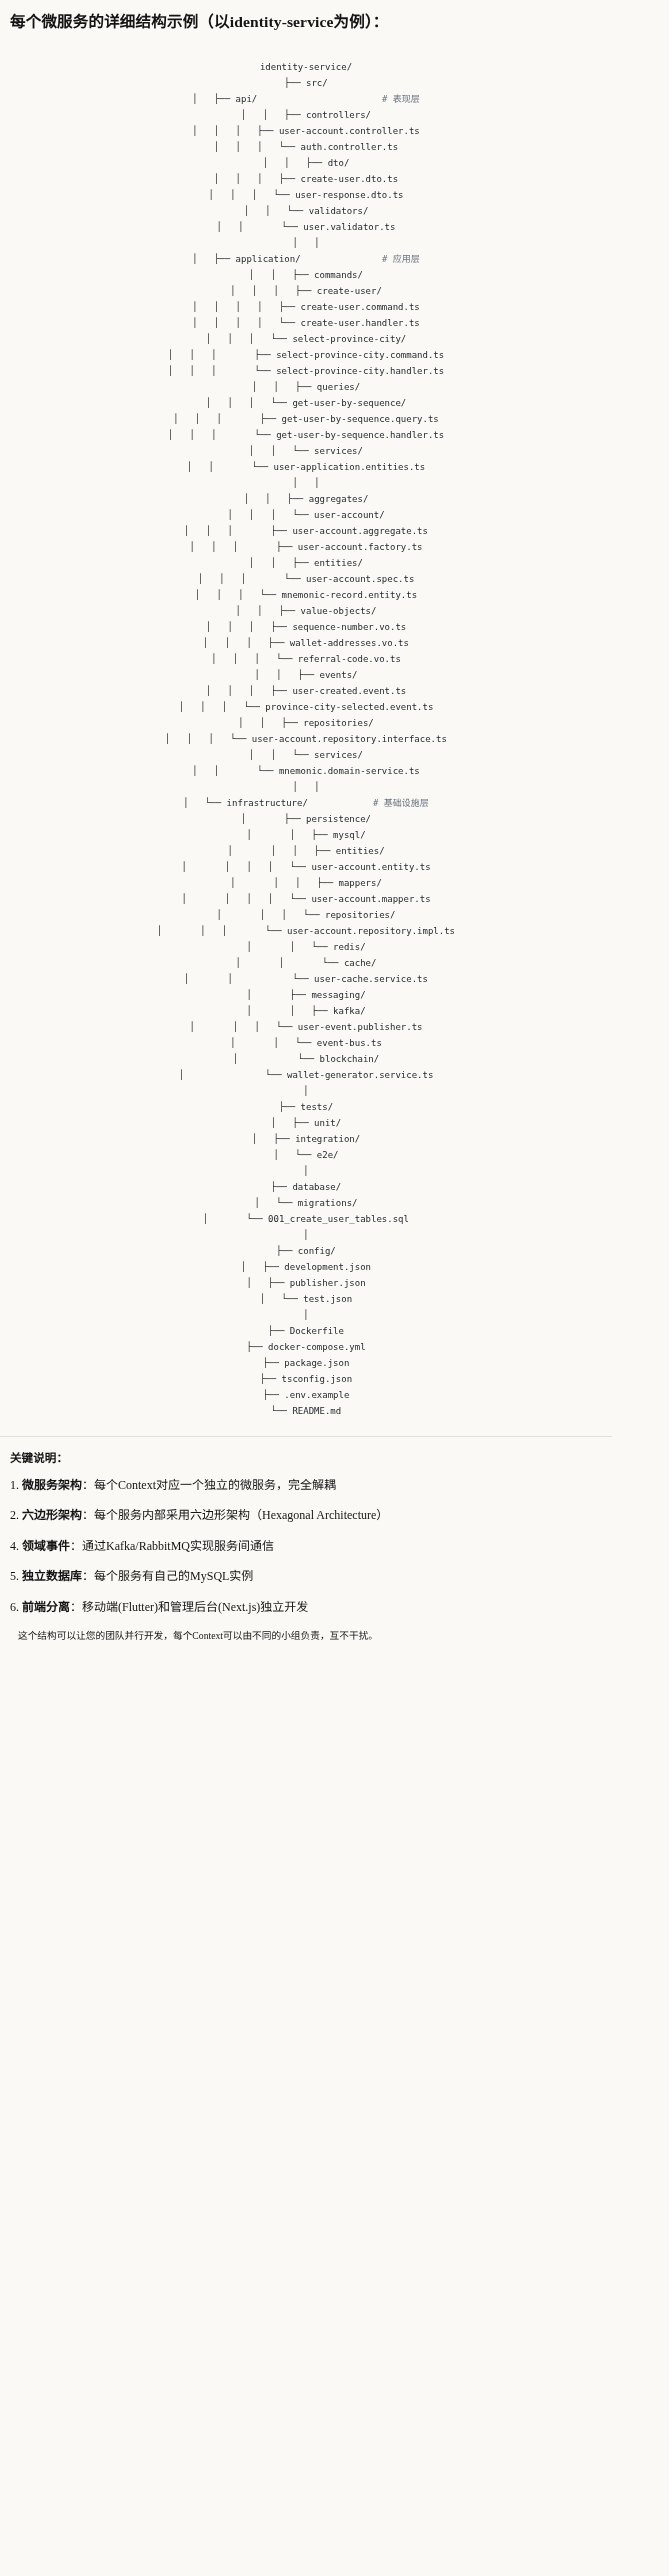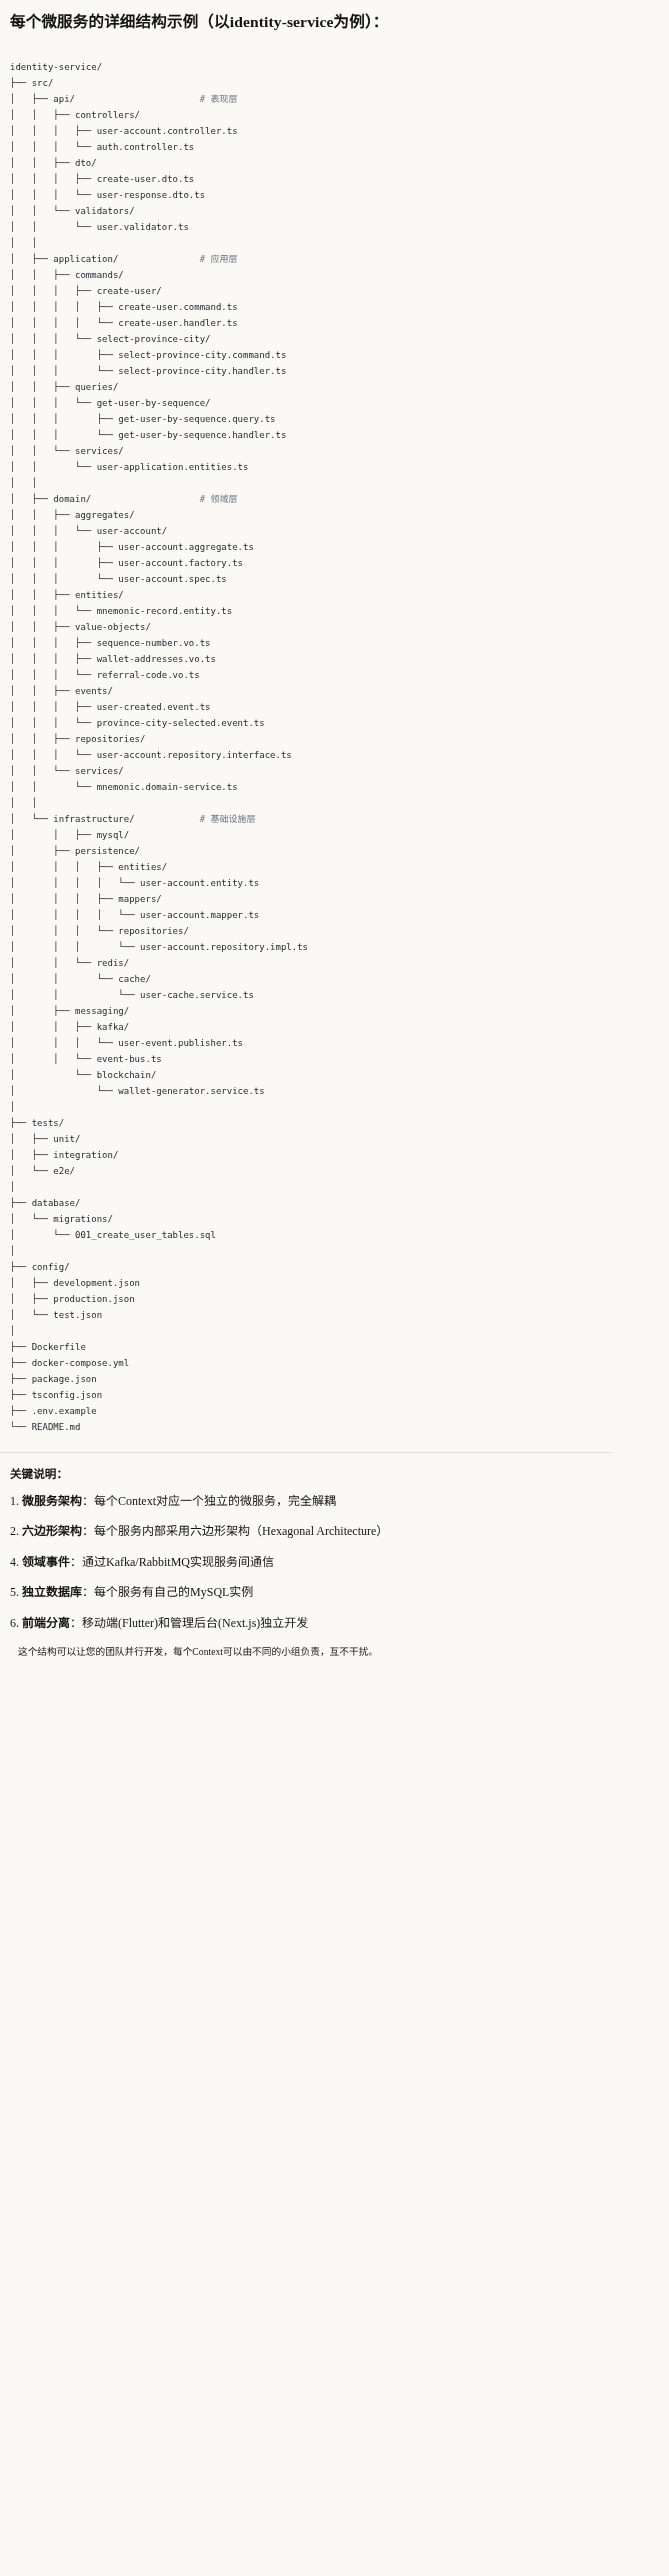--- a/index.html
+++ b/index.html
@@ -46,20 +46,21 @@
     background: #faf9f6;
   }
   .tree {
     font-family: "DejaVu Sans Mono", "Liberation Mono", monospace;
     font-size: 9px;
     line-height: 16px;
     color: #24292f;
     white-space: pre;
     margin: 0;
     tab-size: 4;
+    text-align: center;
   }
   .tree-line {
     white-space: pre;
     display: block;
     min-height: 16px;
   }
   .tree-comment {
     color: #6a737d;
     font-family: "DejaVu Sans Mono", "Liberation Mono", monospace;
   }
@@ -126,43 +127,42 @@
 </span><span class="tree-line"><span>│   │   │   └── select-province-city/</span>
 </span><span class="tree-line"><span>│   │   │       ├── select-province-city.command.ts</span>
 </span><span class="tree-line"><span>│   │   │       └── select-province-city.handler.ts</span>
 </span><span class="tree-line"><span>│   │   ├── queries/</span>
 </span><span class="tree-line"><span>│   │   │   └── get-user-by-sequence/</span>
 </span><span class="tree-line"><span>│   │   │       ├── get-user-by-sequence.query.ts</span>
 </span><span class="tree-line"><span>│   │   │       └── get-user-by-sequence.handler.ts</span>
 </span><span class="tree-line"><span>│   │   └── services/</span>
 </span><span class="tree-line"><span>│   │       └── user-application.entities.ts</span>
 </span><span class="tree-line"><span>│   │</span>
-</span><span class="tree-line"><span>│   ├── domain/</span><span>                    </span><span class="tree-comment"># 领域层</span>
 </span><span class="tree-line"><span>│   │   ├── aggregates/</span>
 </span><span class="tree-line"><span>│   │   │   └── user-account/</span>
 </span><span class="tree-line"><span>│   │   │       ├── user-account.aggregate.ts</span>
 </span><span class="tree-line"><span>│   │   │       ├── user-account.factory.ts</span>
+</span><span class="tree-line"><span>│   │   ├── entities/</span>
 </span><span class="tree-line"><span>│   │   │       └── user-account.spec.ts</span>
-</span><span class="tree-line"><span>│   │   ├── entities/</span>
 </span><span class="tree-line"><span>│   │   │   └── mnemonic-record.entity.ts</span>
 </span><span class="tree-line"><span>│   │   ├── value-objects/</span>
 </span><span class="tree-line"><span>│   │   │   ├── sequence-number.vo.ts</span>
 </span><span class="tree-line"><span>│   │   │   ├── wallet-addresses.vo.ts</span>
 </span><span class="tree-line"><span>│   │   │   └── referral-code.vo.ts</span>
 </span><span class="tree-line"><span>│   │   ├── events/</span>
 </span><span class="tree-line"><span>│   │   │   ├── user-created.event.ts</span>
 </span><span class="tree-line"><span>│   │   │   └── province-city-selected.event.ts</span>
 </span><span class="tree-line"><span>│   │   ├── repositories/</span>
 </span><span class="tree-line"><span>│   │   │   └── user-account.repository.interface.ts</span>
 </span><span class="tree-line"><span>│   │   └── services/</span>
 </span><span class="tree-line"><span>│   │       └── mnemonic.domain-service.ts</span>
 </span><span class="tree-line"><span>│   │</span>
 </span><span class="tree-line"><span>│   └── infrastructure/</span><span>            </span><span class="tree-comment"># 基础设施层</span>
+</span><span class="tree-line"><span>│       ├── persistence/</span>
 </span><span class="tree-line"><span>│       │   ├── mysql/</span>
-</span><span class="tree-line"><span>│       ├── persistence/</span>
 </span><span class="tree-line"><span>│       │   │   ├── entities/</span>
 </span><span class="tree-line"><span>│       │   │   │   └── user-account.entity.ts</span>
 </span><span class="tree-line"><span>│       │   │   ├── mappers/</span>
 </span><span class="tree-line"><span>│       │   │   │   └── user-account.mapper.ts</span>
 </span><span class="tree-line"><span>│       │   │   └── repositories/</span>
 </span><span class="tree-line"><span>│       │   │       └── user-account.repository.impl.ts</span>
 </span><span class="tree-line"><span>│       │   └── redis/</span>
 </span><span class="tree-line"><span>│       │       └── cache/</span>
 </span><span class="tree-line"><span>│       │           └── user-cache.service.ts</span>
 </span><span class="tree-line"><span>│       ├── messaging/</span>
@@ -176,21 +176,21 @@
 </span><span class="tree-line"><span>│   ├── unit/</span>
 </span><span class="tree-line"><span>│   ├── integration/</span>
 </span><span class="tree-line"><span>│   └── e2e/</span>
 </span><span class="tree-line"><span>│</span>
 </span><span class="tree-line"><span>├── database/</span>
 </span><span class="tree-line"><span>│   └── migrations/</span>
 </span><span class="tree-line"><span>│       └── 001_create_user_tables.sql</span>
 </span><span class="tree-line"><span>│</span>
 </span><span class="tree-line"><span>├── config/</span>
 </span><span class="tree-line"><span>│   ├── development.json</span>
-</span><span class="tree-line"><span>│   ├── production.json</span>
+</span><span class="tree-line"><span>│   ├── publisher.json</span>
 </span><span class="tree-line"><span>│   └── test.json</span>
 </span><span class="tree-line"><span>│</span>
 </span><span class="tree-line"><span>├── Dockerfile</span>
 </span><span class="tree-line"><span>├── docker-compose.yml</span>
 </span><span class="tree-line"><span>├── package.json</span>
 </span><span class="tree-line"><span>├── tsconfig.json</span>
 </span><span class="tree-line"><span>├── .env.example</span>
 </span><span class="tree-line"><span>└── README.md</span>
 </span></pre>
   </div>

